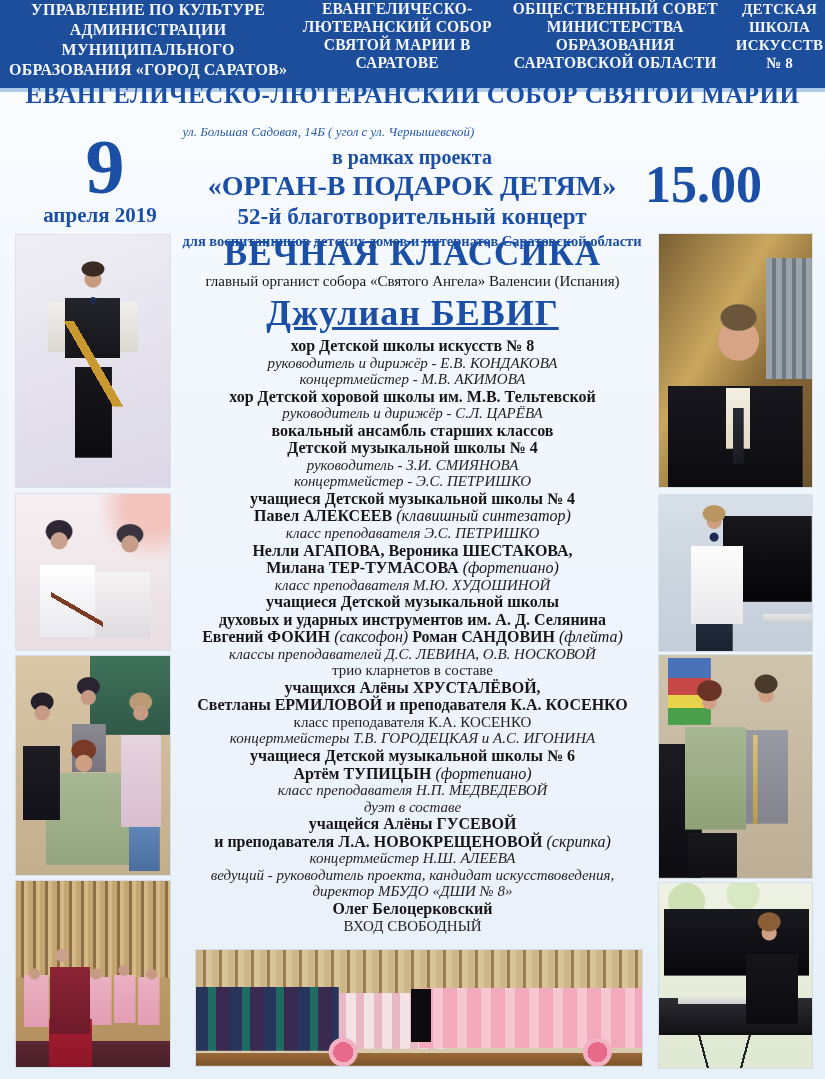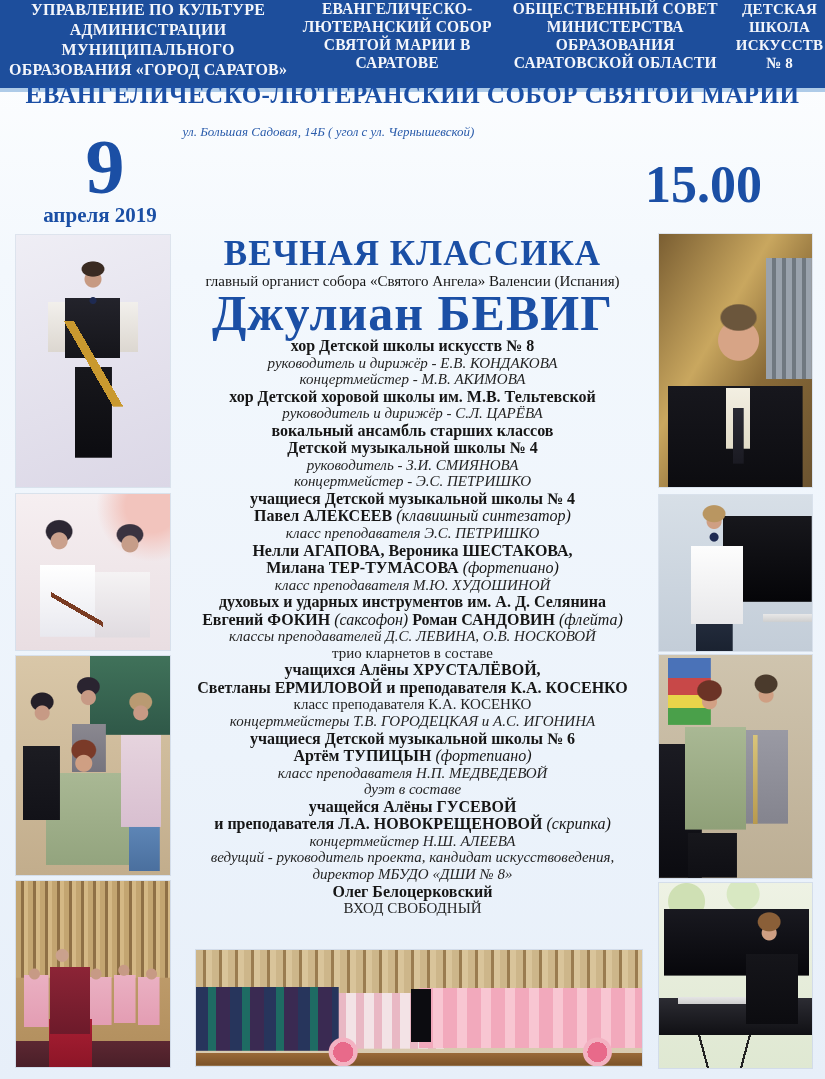--- a/index.html
+++ b/index.html
@@ -33,21 +33,21 @@
     color:#1b4fa5; font-weight:bold; font-size:78px; line-height:78px;}
   .date-rest{position:absolute; left:15px; top:203px; width:170px; text-align:center;
     color:#1b4fa5; font-weight:bold; font-size:21px;}
   .time{position:absolute; left:645px; top:155px; width:175px; 
     color:#1b4fa5; font-weight:bold; font-size:52px;}
   
   .program{position:absolute; left:168px; top:235px; width:489px; text-align:center; color:#161616;}
   .program-title{color:#1b4fa5; font-weight:bold; font-size:35px; line-height:37px; letter-spacing:1px;}
   .performers-label{font-weight:bold; font-size:13px; line-height:15px;}
   .headliner-desc{font-size:15px; line-height:18px;}
-  .headliner-name{color:#1b4fa5; font-weight:bold; font-size:50px; line-height:47px; letter-spacing:1px;}
+  .headliner-name{color:#1b4fa5; font-weight:bold; font-size:36px; line-height:47px; letter-spacing:1px;text-decoration:underline;}
   .ln{white-space:nowrap;}
   .ln-b{font-size:16px; line-height:17.5px; font-weight:bold;}
   .ln-i{font-size:15px; line-height:16.6px; font-style:italic; color:#242424;}
   .ln-r{font-size:15px; line-height:16.6px; color:#242424;}
   .ln span.p-b{font-weight:bold; font-style:normal;}
   .ln span.p-i{font-weight:normal; font-style:italic;}
   .ln span.p-r{font-weight:normal; font-style:normal;text-align:right;}
   
   .ph{position:absolute; box-shadow:0 0 0 1px rgba(60,80,120,.12);}
   #ph-l1{left:16px; top:235px; width:154px; height:252px;
@@ -174,20 +174,26 @@
     <div class="b4">ДЕТСКАЯ ШКОЛА ИСКУССТВ № 8</div>
   </header>
 
   <div class="venue">ЕВАНГЕЛИЧЕСКО-ЛЮТЕРАНСКИЙ СОБОР СВЯТОЙ МАРИИ</div>
   <div class="address">ул. Большая Садовая, 14Б ( угол с ул. Чернышевской)</div>
 
   <div class="date-day">9</div>
   <div class="date-rest">апреля 2019</div>
   <div class="time">15.00</div>
 
+  <div class="cblock">
+    <div class="intro">в рамках проекта</div>
+    <div class="pname">«ОРГАН-В ПОДАРОК ДЕТЯМ»</div>
+    <div class="cnum">52-й благотворительный концерт</div>
+    <div class="benef">для воспитанников детских домов и интернатов Саратовской области</div>
+  </div>
 
   <div class="ph" id="ph-l1"></div>
   <div class="ph" id="ph-l2"></div>
   <div class="ph" id="ph-l3"></div>
   <div class="ph" id="ph-l4"></div>
   <div class="ph" id="ph-r1"></div>
   <div class="ph" id="ph-r2"></div>
   <div class="ph" id="ph-r3"></div>
   <div class="ph" id="ph-r4"></div>
   <div class="ph" id="ph-b"></div>
@@ -205,20 +211,21 @@
         <div class="ln ln-b"><span class="p-b">вокальный ансамбль старших классов</span></div>
         <div class="ln ln-b"><span class="p-b">Детской музыкальной школы № 4</span></div>
         <div class="ln ln-i"><span class="p-i">руководитель -  З.И. СМИЯНОВА</span></div>
         <div class="ln ln-i"><span class="p-i">концертмейстер - Э.С. ПЕТРИШКО</span></div>
         <div class="ln ln-b"><span class="p-b">учащиеся Детской музыкальной школы № 4</span></div>
         <div class="ln ln-b"><span class="p-b">Павел АЛЕКСЕЕВ </span><span class="p-i">(клавишный синтезатор)</span></div>
         <div class="ln ln-i"><span class="p-i">класс преподавателя Э.С. ПЕТРИШКО</span></div>
         <div class="ln ln-b"><span class="p-b">Нелли АГАПОВА, Вероника ШЕСТАКОВА,</span></div>
         <div class="ln ln-b"><span class="p-b">Милана ТЕР-ТУМАСОВА </span><span class="p-i">(фортепиано)</span></div>
         <div class="ln ln-i"><span class="p-i">класс преподавателя М.Ю. ХУДОШИНОЙ</span></div>
+        <div class="ln ln-b"><span class="p-b">учащиеся Детской музыкальной школы</span></div>
         <div class="ln ln-b"><span class="p-b">духовых и ударных инструментов им. А. Д. Селянина</span></div>
         <div class="ln ln-b"><span class="p-b">Евгений ФОКИН </span><span class="p-i">(саксофон)</span><span class="p-b">   Роман САНДОВИН </span><span class="p-i">(флейта)</span></div>
         <div class="ln ln-i"><span class="p-i">классы преподавателей Д.С. ЛЕВИНА, О.В. НОСКОВОЙ</span></div>
         <div class="ln ln-r"><span class="p-r">трио кларнетов в составе</span></div>
         <div class="ln ln-b"><span class="p-b">учащихся Алёны ХРУСТАЛЁВОЙ,</span></div>
         <div class="ln ln-b"><span class="p-b">Светланы ЕРМИЛОВОЙ и преподавателя К.А. КОСЕНКО</span></div>
         <div class="ln ln-r"><span class="p-r">класс преподавателя К.А. КОСЕНКО</span></div>
         <div class="ln ln-i"><span class="p-i">концертмейстеры Т.В. ГОРОДЕЦКАЯ и А.С. ИГОНИНА</span></div>
         <div class="ln ln-b"><span class="p-b">учащиеся Детской музыкальной школы № 6</span></div>
         <div class="ln ln-b"><span class="p-b">Артём ТУПИЦЫН </span><span class="p-i">(фортепиано)</span></div>

